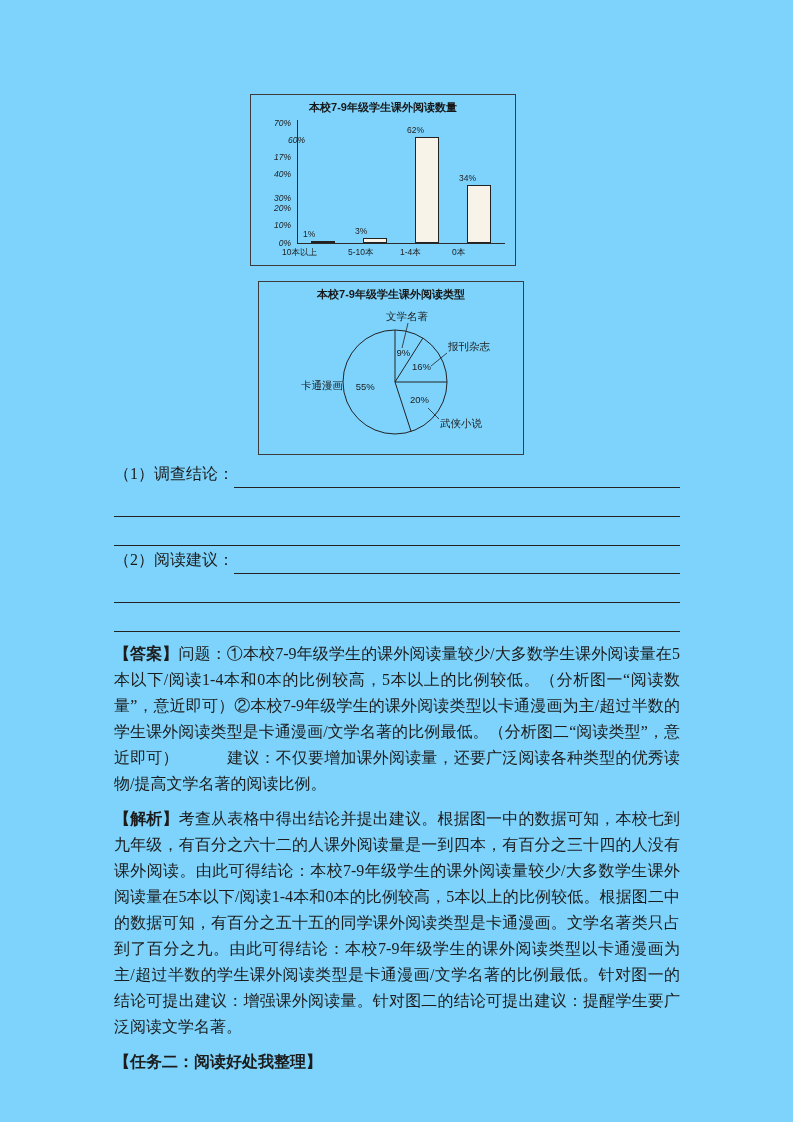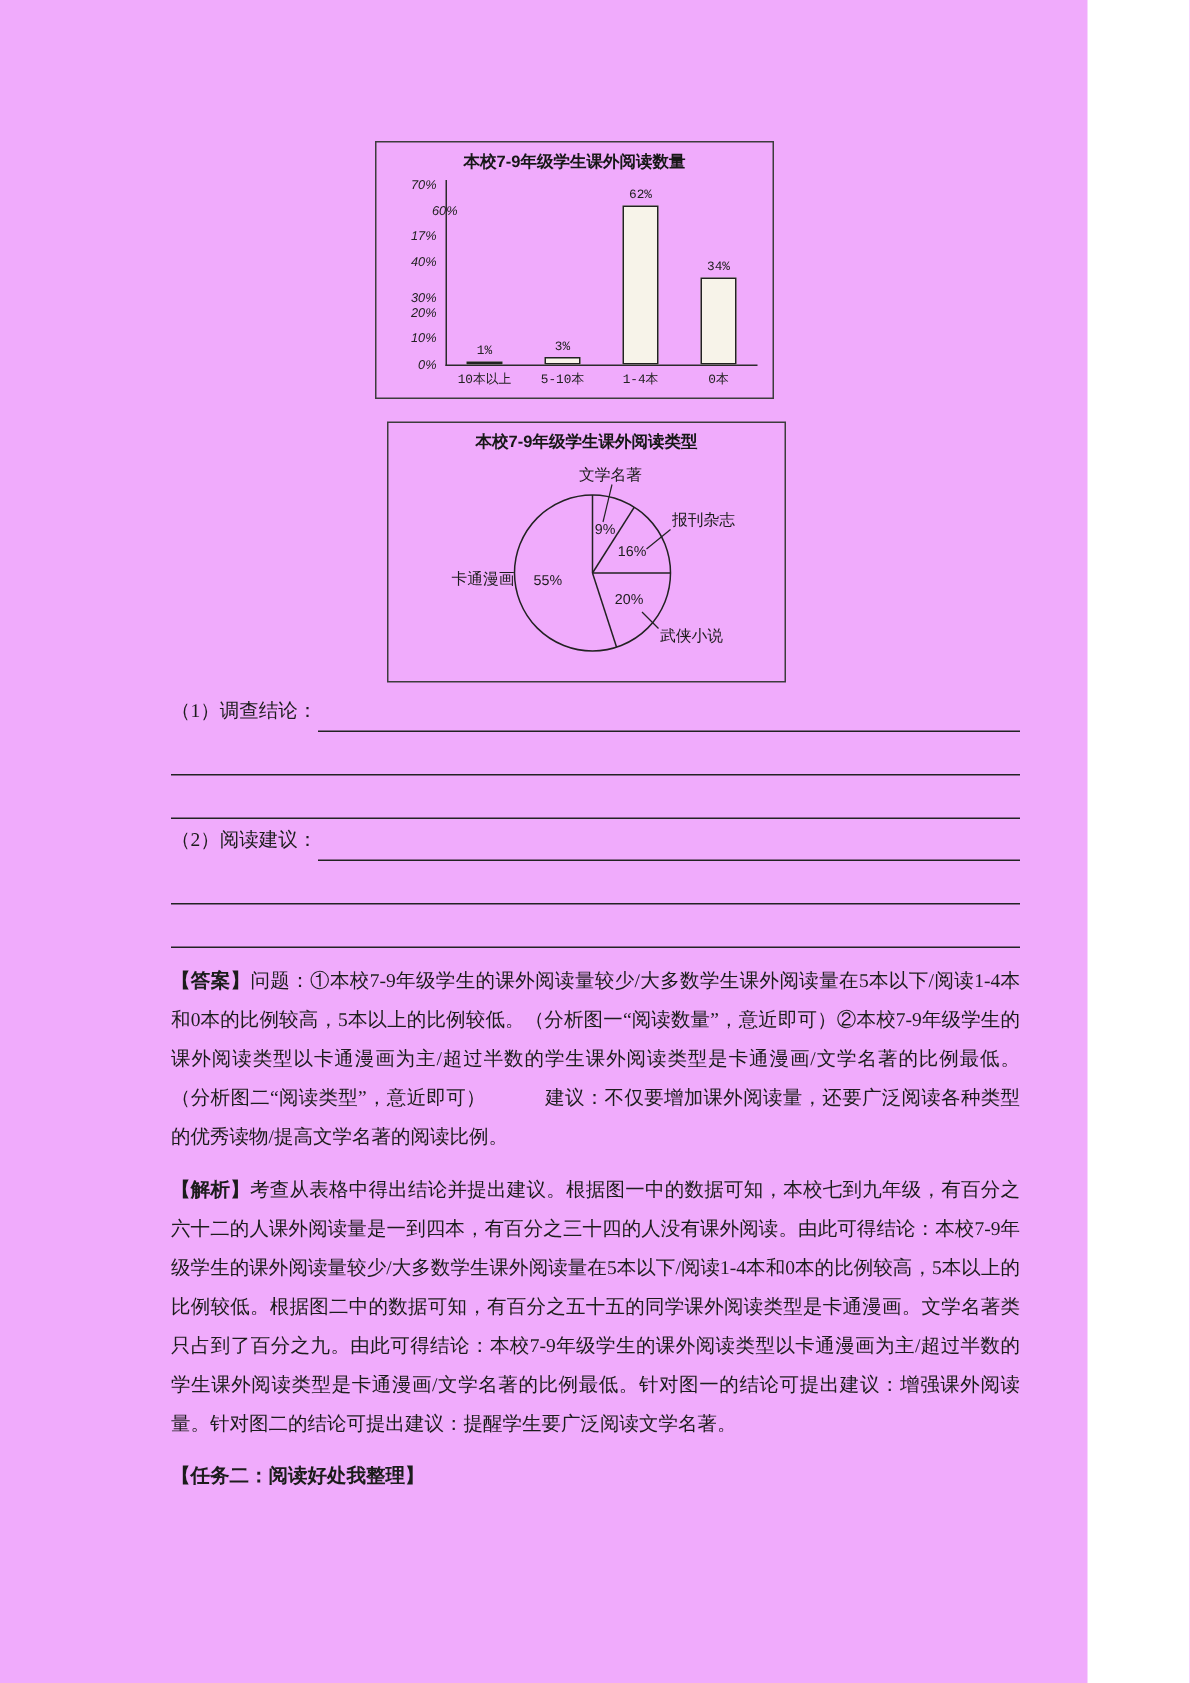--- a/index.html
+++ b/index.html
@@ -1,43 +1,43 @@
 <!DOCTYPE html>
 <html><head>
 <meta charset="utf-8">
 <style>
   html,body{margin:0;padding:0;}
   #page{
     position:relative;
-    width:725px;height:1122px;
-    background:#f0abfc;
+    width:793px;height:1122px;
+    background:#7dd3fc;
     overflow:hidden;
     font-family:"Liberation Serif","DejaVu Serif",serif;
     color:#1c1c1c;
   }
   
   .chartbox{position:absolute;border:1px solid #3c3c3c;box-sizing:border-box;}
   #bar-box{left:250px;top:94px;width:266px;height:172px;}
   #pie-box{left:258px;top:281px;width:266px;height:174px;}
   .chart-title{
     text-align:center;font-weight:bold;font-size:11px;padding-top:5px;
     font-family:"Liberation Sans","DejaVu Sans",sans-serif;color:#171717;
   }
   .bar-plot{position:absolute;left:0;top:22px;width:264px;height:148px;}
   .ylab{position:absolute;font-size:8.5px;text-align:right;color:#222;font-family:"Liberation Sans",sans-serif;font-style:italic;}
   .axis{position:absolute;background:#2b2b2b;}
   .bar{position:absolute;border:1px solid #222;background:#f7f3e9;box-sizing:border-box;}
-  .blab{position:absolute;font-size:8.5px;text-align:center;color:#222;font-family:Liberation Mono, monospace;}
+  .blab{position:absolute;font-size:8.5px;color:#222;font-family:Liberation Sans, sans-serif;}
   .pie-svg{position:absolute;left:0;top:24px;}
   .pie-svg text{fill:#1c1c1c;font-family:"Liberation Sans","DejaVu Sans",sans-serif;}
 
   
   #text-col{
     position:absolute;left:114px;top:460px;width:566px;
-    font-size:13px;line-height:26px;text-align:justify;
+    font-size:16px;line-height:26px;text-align:justify;
   }
   .q-row{display:flex;height:28px;align-items:flex-end;}
   .q-label{white-space:nowrap;padding-bottom:1px;}
   .q-blank{flex:1;border-bottom:1px solid #222;height:100%;}
   .blank-line{height:28px;border-bottom:1px solid #222;}
   .para{margin:9px 0 0 0;}
   .b{font-weight:bold;}
   .para-task{font-weight:bold;}
 
   #footer{
@@ -60,21 +60,21 @@
         <div class="ylab" style="left: 4px; top: 86.2143px; width: 36px;">20%</div>
         <div class="ylab" style="left: 4px; top: 76px; width: 36px;">30%</div>
         <div class="ylab" style="left: 4px; top: 51.9286px; width: 36px; text-align: right;">40%</div>
         <div class="ylab" style="left: 4px; top: 34.7857px; width: 36px;">17%</div>
         <div class="ylab" style="left: 18px; top: 17.6429px; width: 36px;">60%</div>
         <div class="ylab" style="left: 4px; top: 0.5px; width: 36px;">70%</div>
         <div class="axis" style="left: 46px; top: 3px; width: 1px; height: 124px;"></div>
         <div class="axis" style="left: 46px; top: 126px; width: 208px; height: 1px;"></div>
         <div class="bar" style="left: 60px; top: 124px; width: 24px; height: 2px;"></div>
         <div class="blab" style="left: 52px; top: 112px; width: 40px;">1%</div>
-        <div class="blab" style="left: 45px; top: 130px; width: 54px;">10本以上</div>
+        <div class="blab" style="left: 31px; top: 130px; width: 54px;">10本以上</div>
         <div class="bar" style="left: 112px; top: 120.857px; width: 24px; height: 5.14286px;"></div>
         <div class="blab" style="left: 104px; top: 108.857px; width: 40px;">3%</div>
         <div class="blab" style="left: 97px; top: 130px; width: 54px;">5-10本</div>
         <div class="bar" style="left: 164px; top: 19.7143px; width: 24px; height: 106.286px;"></div>
         <div class="blab" style="left: 156px; top: 7.71429px; width: 40px;">62%</div>
         <div class="blab" style="left: 149px; top: 130px; width: 54px;">1-4本</div>
         <div class="bar" style="left: 216px; top: 67.7143px; width: 24px; height: 58.2857px;"></div>
         <div class="blab" style="left: 208px; top: 55.7143px; width: 40px;">34%</div>
         <div class="blab" style="left: 201px; top: 130px; width: 54px;">0本</div>
       </div>

